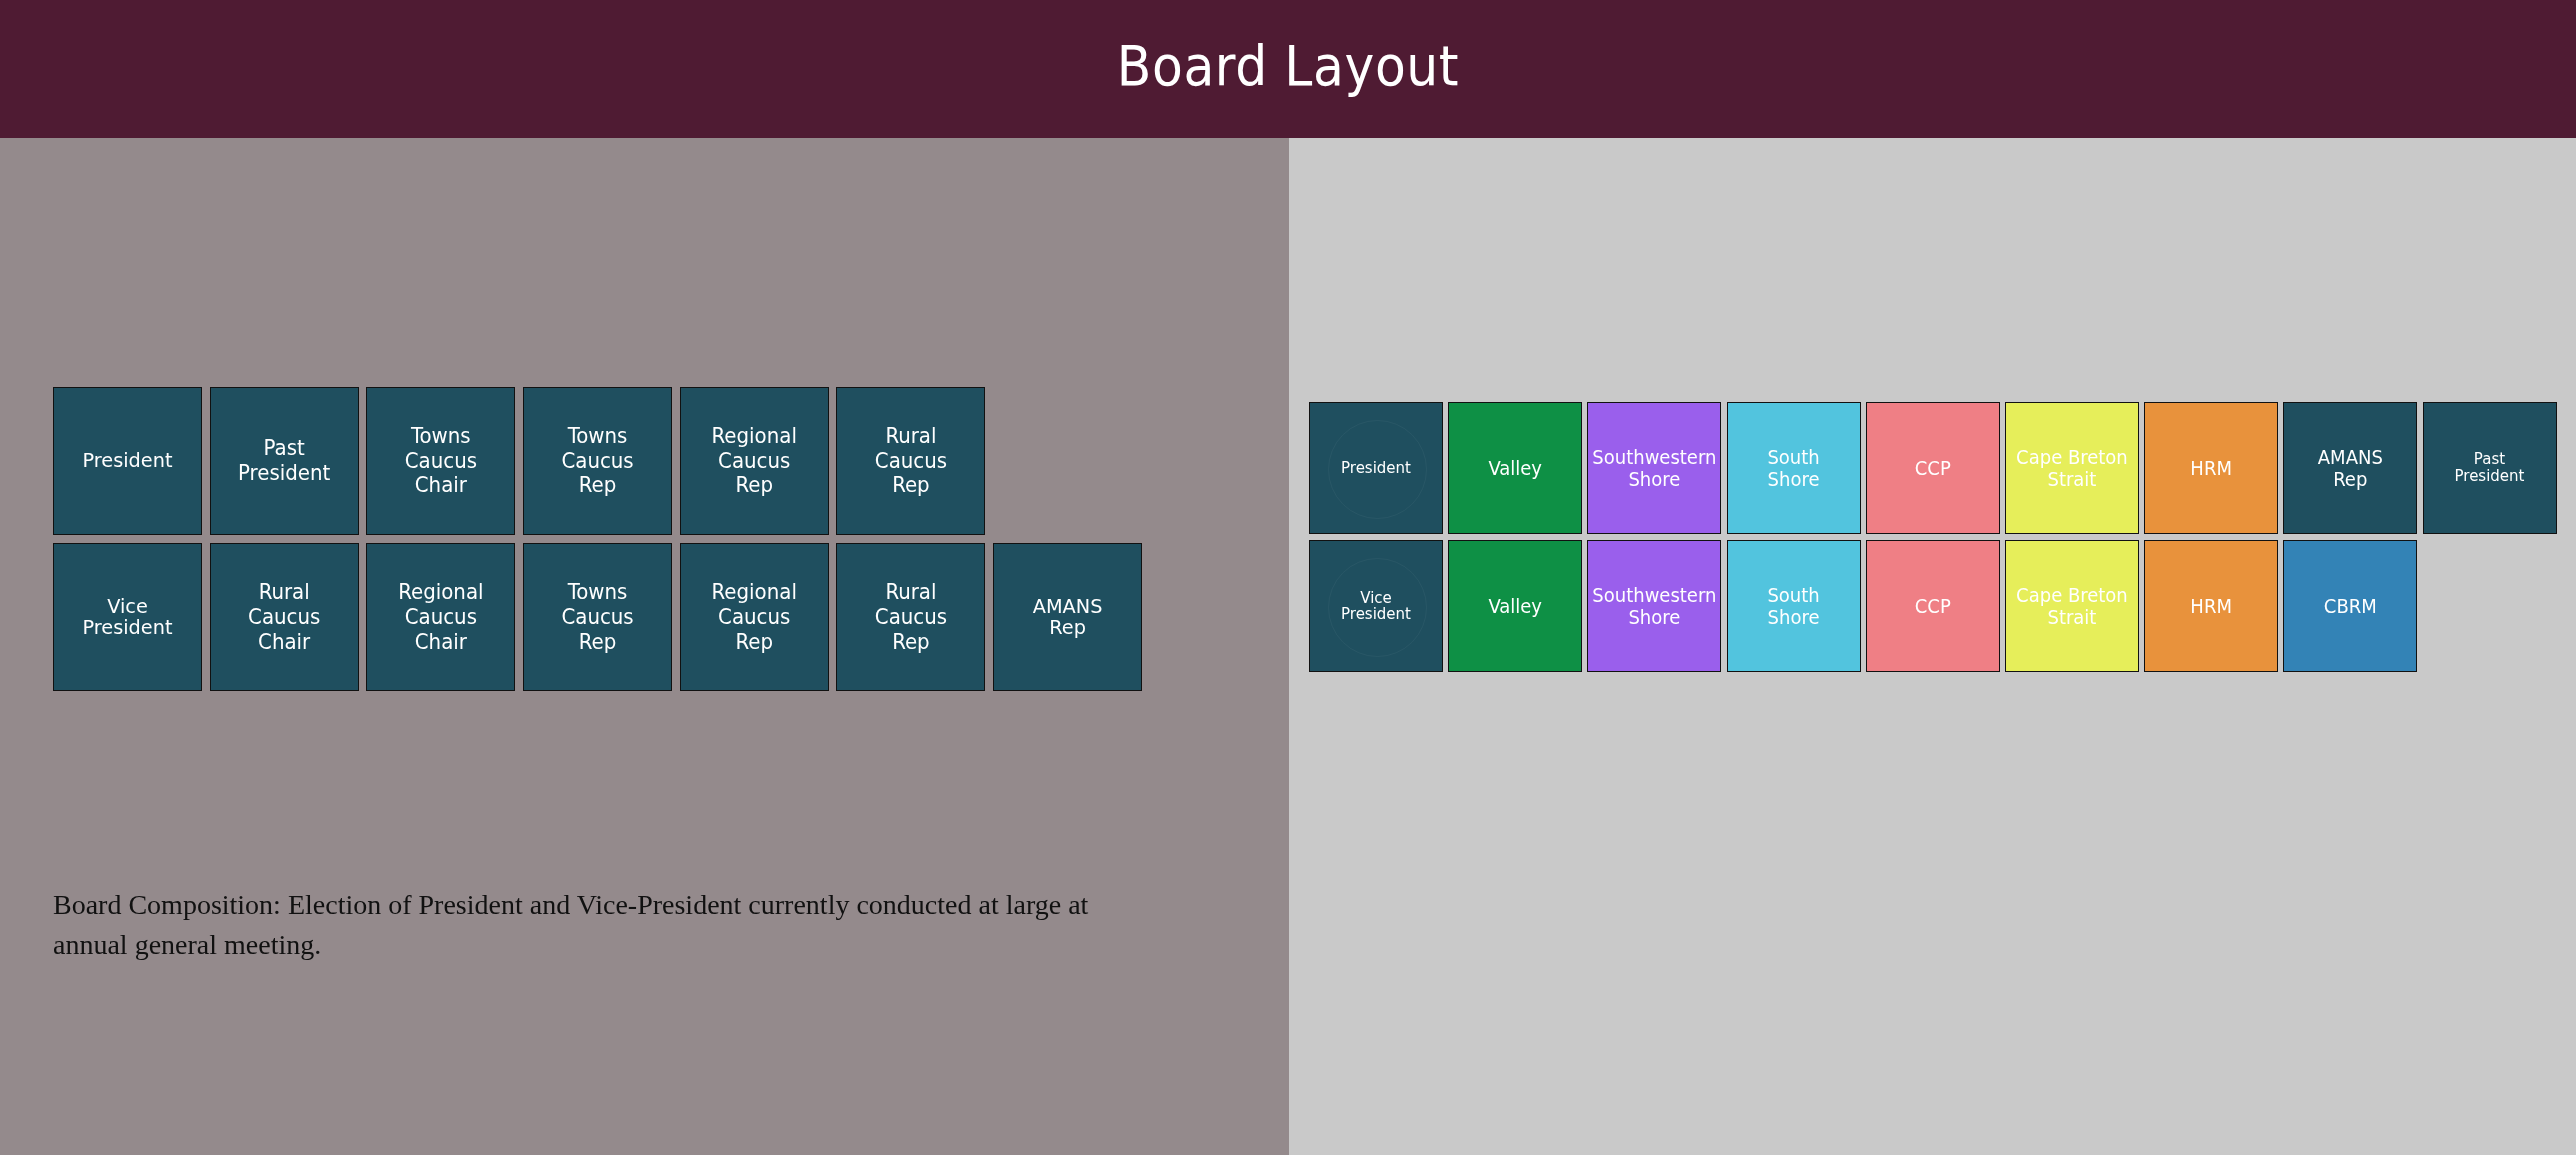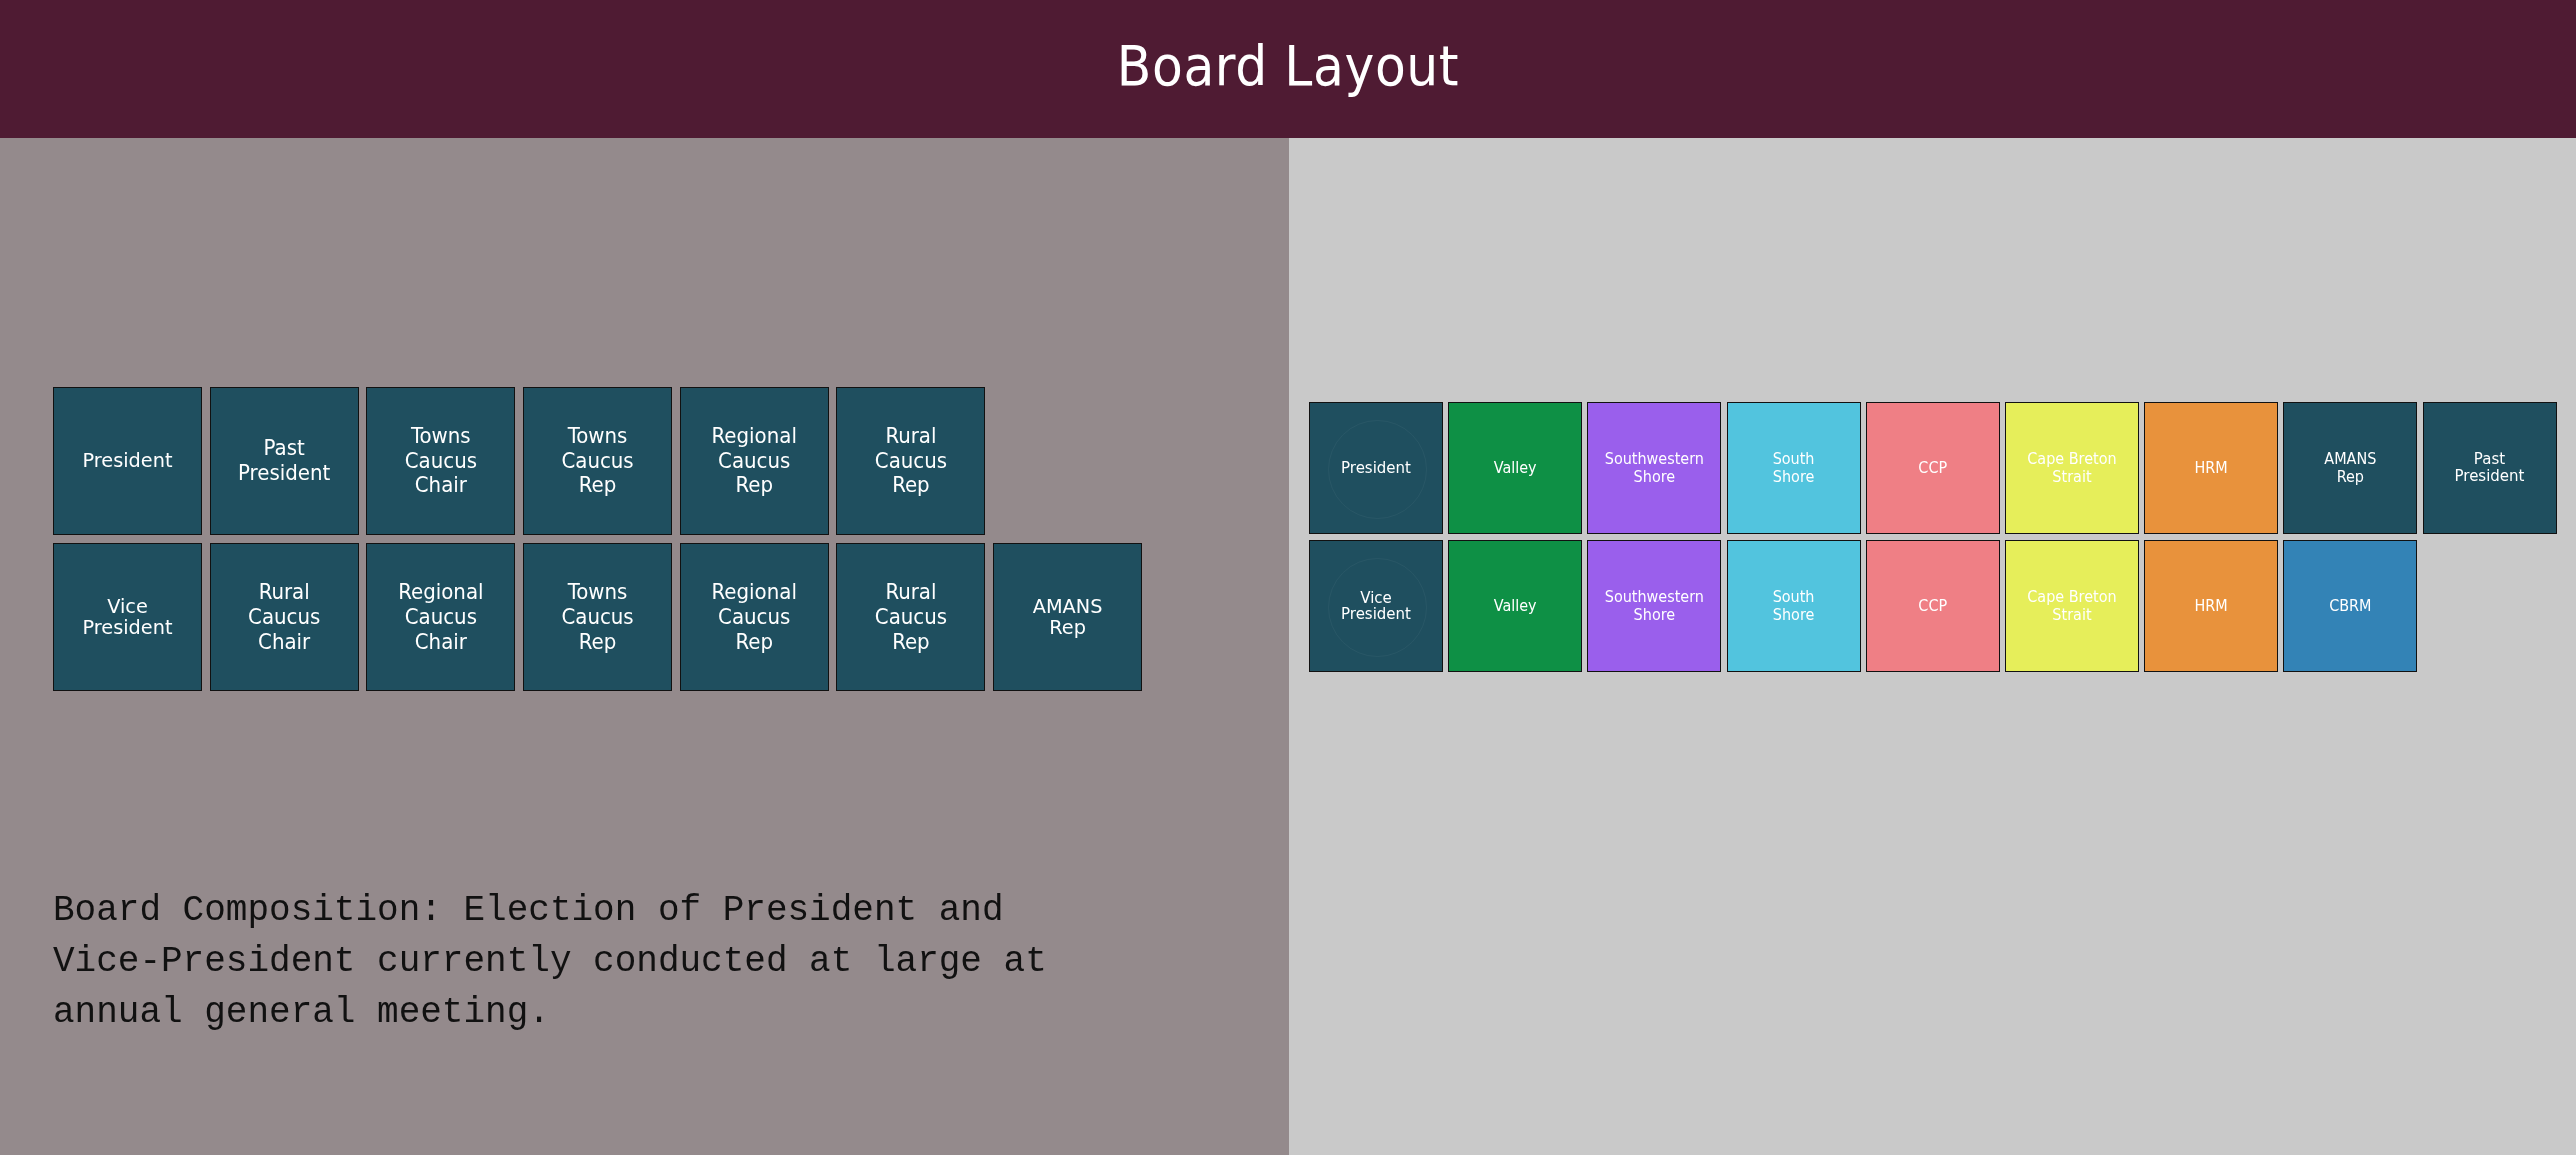--- a/index.html
+++ b/index.html
@@ -24,39 +24,39 @@
   .grid-left{left:53px;top:249px;gap:8.4px;}
   .grid-right{left:20px;top:264px;gap:6.4px;}
   .row{display:flex;}
   .grid-left .row{gap:7.7px;}
   .grid-right .row{gap:5.2px;}
 
   .box{box-sizing:border-box;border:1.9px solid #111111;
        display:flex;align-items:center;justify-content:center;text-align:center;
        color:#FFFFFF;line-height:1.12;position:relative;overflow:hidden;}
   .grid-left .box{width:149px;height:148px;font-size:22px;padding:2.6px 5.2px;}
-  .grid-right .box{width:134px;height:132px;font-size:16px;padding:2.6px 3.9px;}
+  .grid-right .box{width:134px;height:132px;font-size:20px;padding:2.6px 3.9px;}
 
   
   .box.wide{font-family:"DejaVu Sans","Liberation Sans",sans-serif;}
   .grid-left .box.wide{font-size:19.3px;}
   .grid-right .box.wide{font-size:15px;}
 
   .box .lbl{position:relative;z-index:2;display:block;}
 
   
   .watermark{position:absolute;left:50%;top:50%;width:97px;height:97px;
              margin:-48px 0 0 -48px;border-radius:50%;
              border:1.3px solid rgba(255,255,255,0.045);z-index:1;}
 
   .spacer{width:149px;height:148px;}
 
   
-  .caption{position:absolute;color:#111111;font-size:36px;line-height:1.42;
-           font-family:Liberation Mono, monospace;}
+  .caption{position:absolute;color:#111111;font-size:28px;line-height:1.42;
+           font-family:Liberation Serif, serif;}
   .caption-left{left:53px;top:747px;width:1056px;}
 </style>
 </head>
 <body>
 
 <div class="stage">
 
   <div class="header">
     <div class="header-title">Board Layout</div>
   </div>

